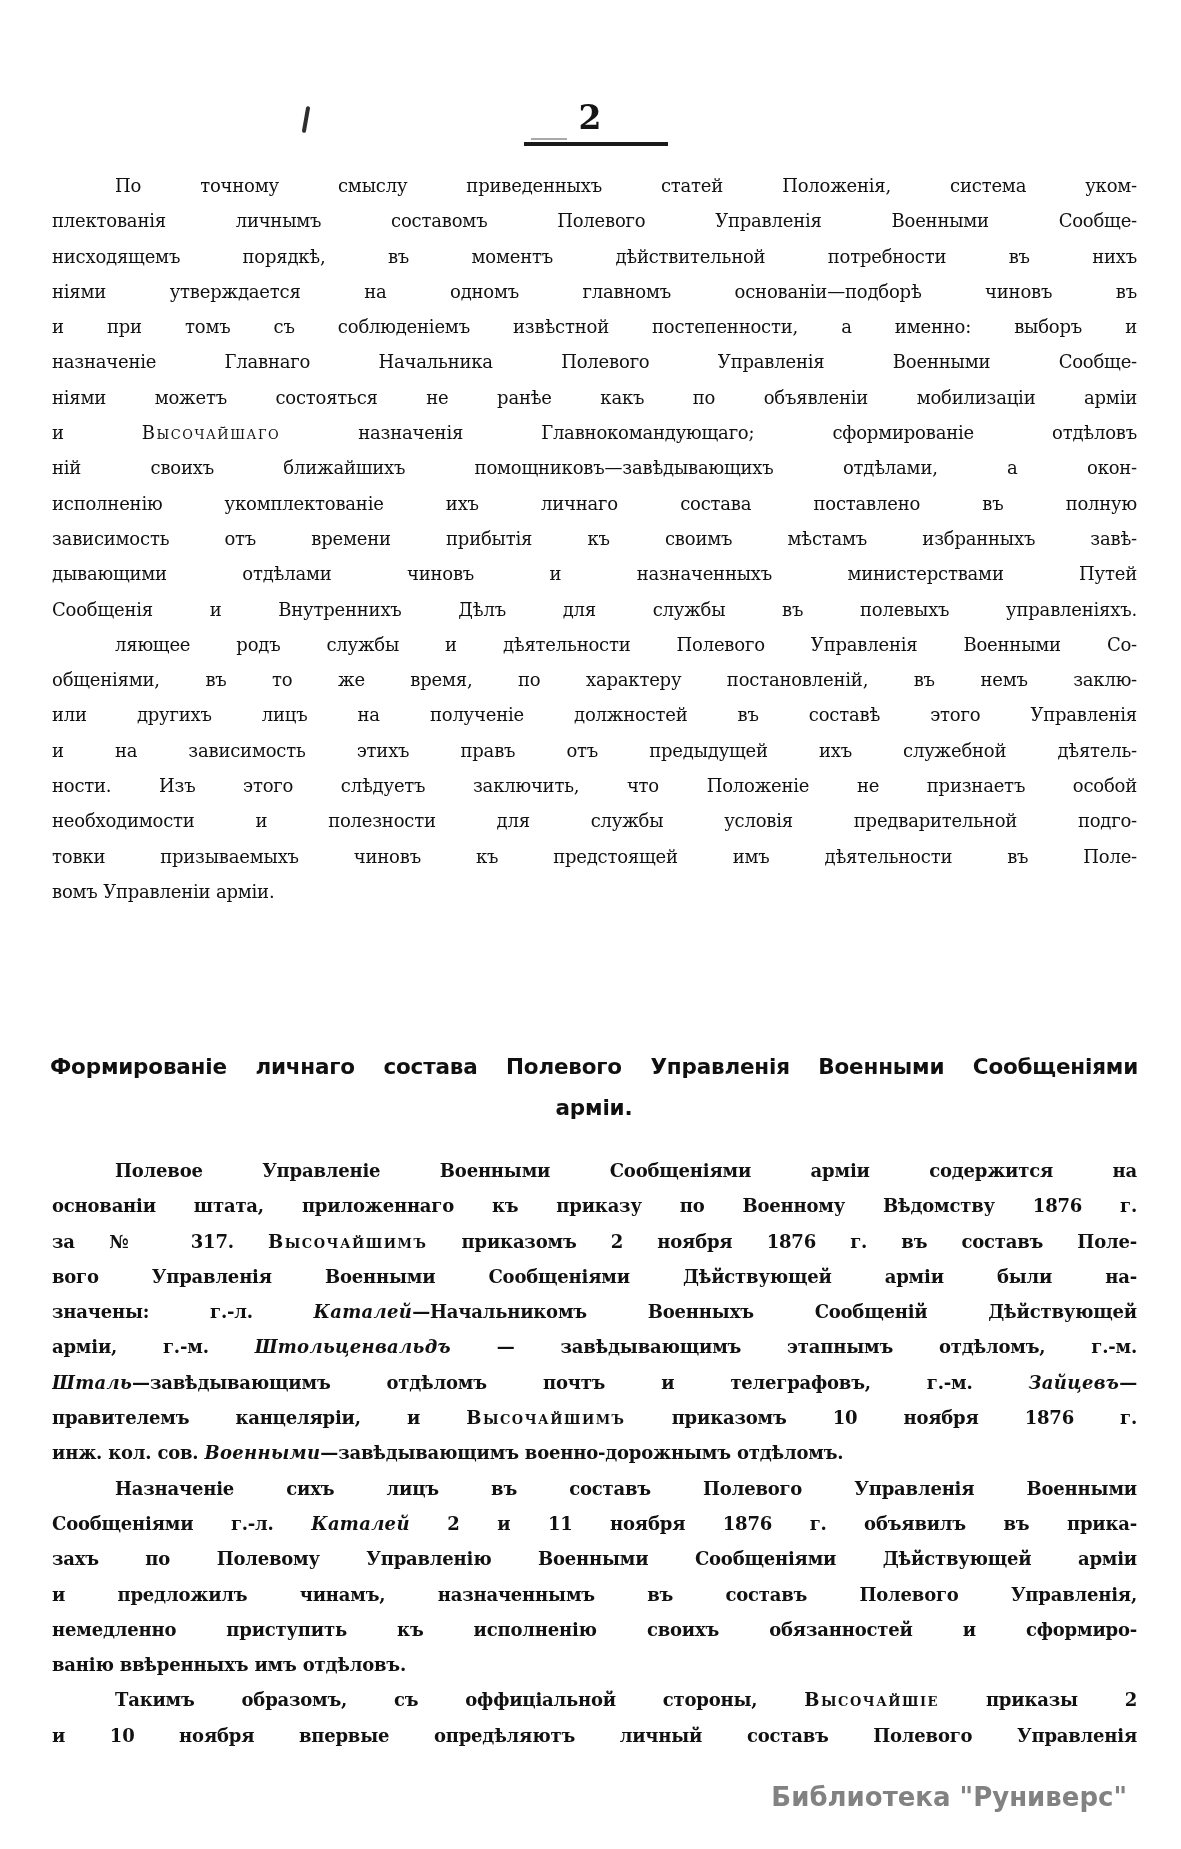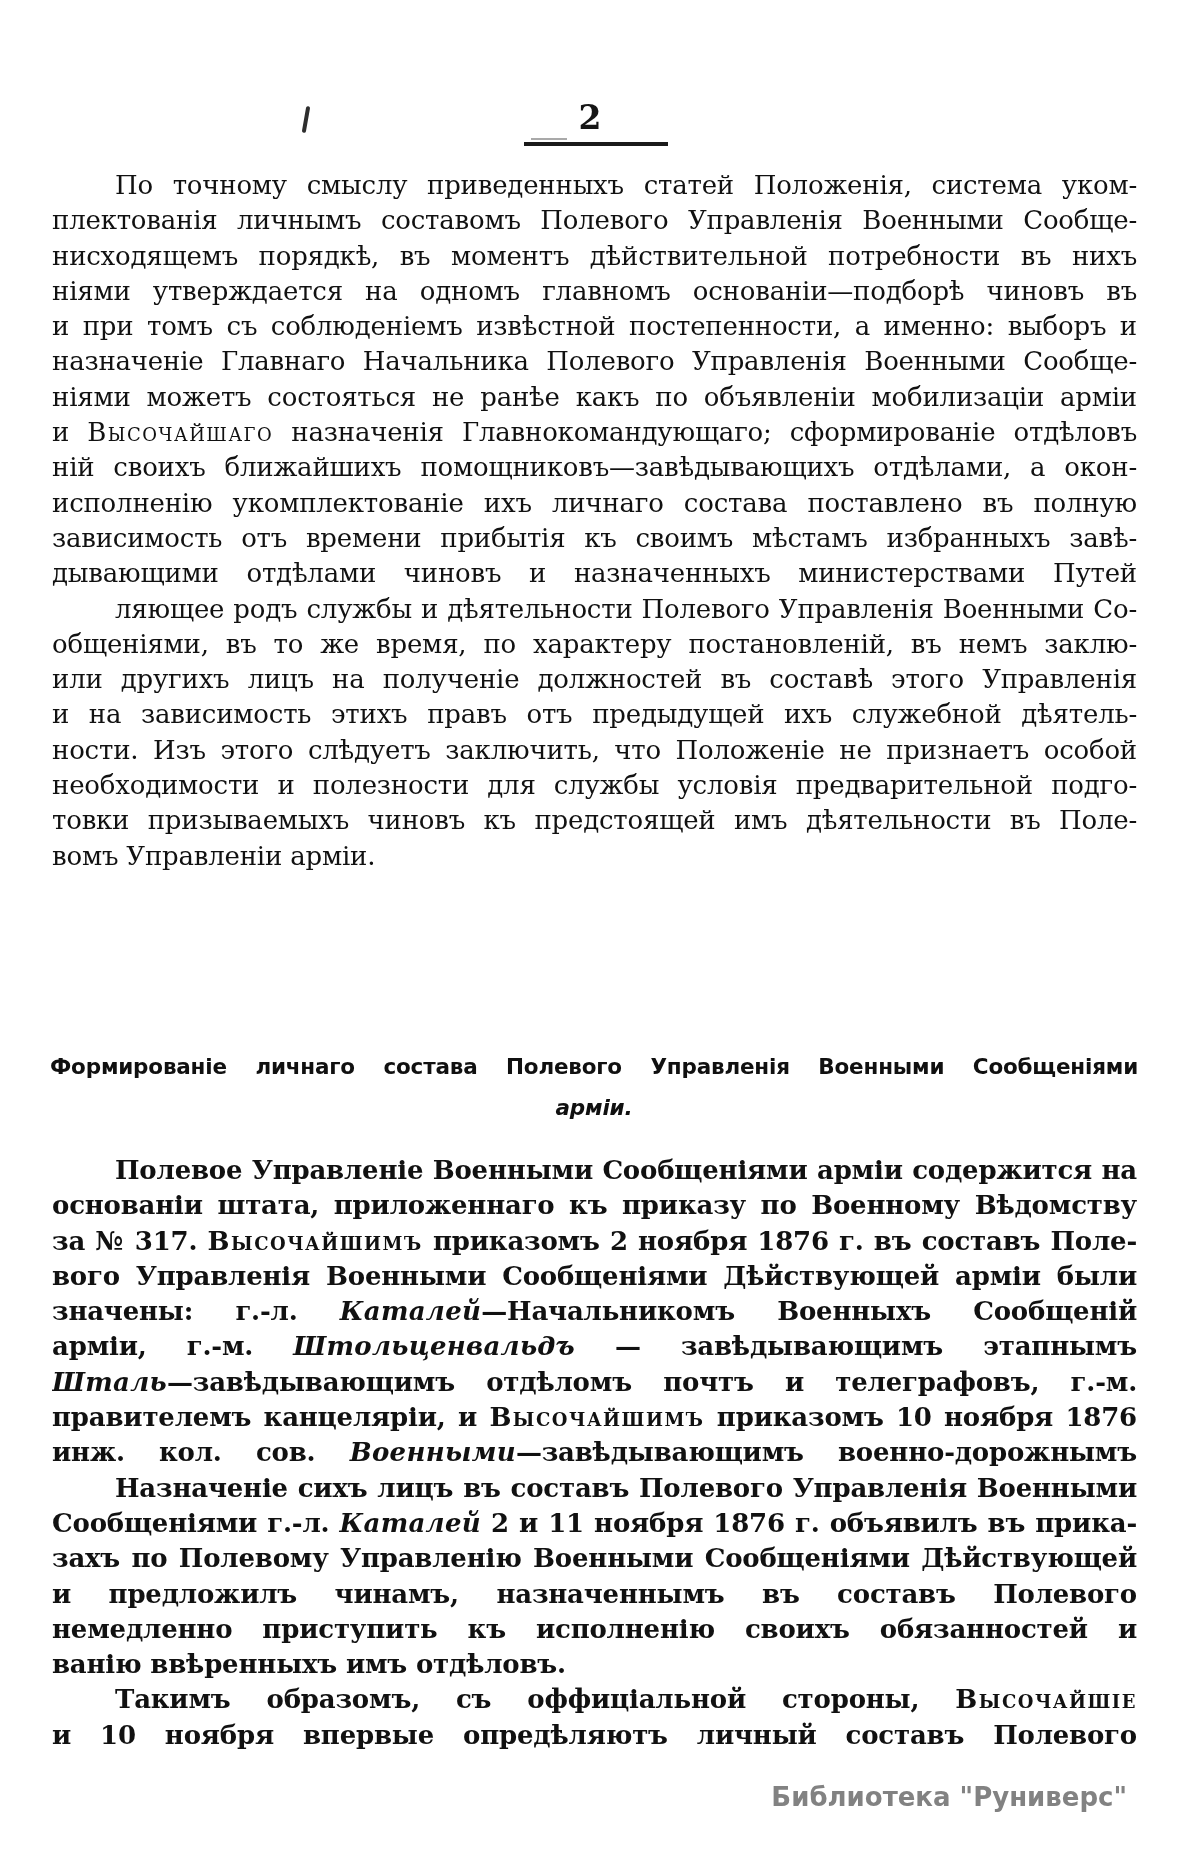--- a/index.html
+++ b/index.html
@@ -26,21 +26,21 @@
     position:absolute;top:138px;left:531px;width:36px;height:2px;
     background:#a9a9a9;
   }
   .stray-mark{
     position:absolute;top:106px;left:304px;width:4px;height:27px;
     background:#2e2e2e;border-radius:2px;
     transform:rotate(10deg);
   }
   .textcol{
     position:absolute;left:52px;width:1085px;
-    font-size:26px;line-height:35.3px;
+    font-size:18px;line-height:35.3px;
     letter-spacing:-0.2px;
   }
   .block-a{top:168px;}
   .block-b{top:1153px;font-weight:bold;}
   .line{
     text-align:justify;
     text-align-last:justify;
     white-space:normal;
     overflow:hidden;
     height:35.3px;
@@ -52,21 +52,21 @@
   i{letter-spacing:0.3px;}
   .heading{
     position:absolute;left:50px;width:1088px;top:1046px;
     font-family:"DejaVu Sans", sans-serif;
     font-weight:bold;
     font-size:21.5px;line-height:41px;
     color:#101010;
     letter-spacing:-0.2px;
   }
   .heading .line{height:41px;text-indent:0;text-align-last:justify;}
-  .heading .line:last-child{text-align-last:center;font-style:italic;}
+  .heading .line:last-child{text-align-last:center;}
   .footer{
     position:absolute;top:1782px;right:54px;
     font-family:"DejaVu Sans", sans-serif;
     font-size:26px;font-weight:bold;
     color:#828282;letter-spacing:0px;
   }
 </style>
 </head>
 <body>
 
@@ -85,20 +85,21 @@
         <div class="line">нисходящемъ порядкѣ, въ моментъ дѣйствительной потребности въ нихъ</div>
         <div class="line">ніями утверждается на одномъ главномъ основаніи—подборѣ чиновъ въ</div>
         <div class="line">и при томъ съ соблюденіемъ извѣстной постепенности, а именно: выборъ и</div>
         <div class="line">назначеніе Главнаго Начальника Полевого Управленія Военными Сообще-</div>
         <div class="line">ніями можетъ состояться не ранѣе какъ по объявленіи мобилизаціи арміи</div>
         <div class="line">и <span class="sc">Высочайшаго</span> назначенія Главнокомандующаго; сформированіе отдѣловъ</div>
         <div class="line">ній своихъ ближайшихъ помощниковъ—завѣдывающихъ отдѣлами, а окон-</div>
         <div class="line">исполненію укомплектованіе ихъ личнаго состава поставлено въ полную</div>
         <div class="line">зависимость отъ времени прибытія къ своимъ мѣстамъ избранныхъ завѣ-</div>
         <div class="line">дывающими отдѣлами чиновъ и назначенныхъ министерствами Путей</div>
+        <div class="line">Сообщенія и Внутреннихъ Дѣлъ для службы въ полевыхъ управленіяхъ.</div>
       </div>
     <div class="para">
         <div class="line">ляющее родъ службы и дѣятельности Полевого Управленія Военными Со-</div>
         <div class="line">общеніями, въ то же время, по характеру постановленій, въ немъ заклю-</div>
         <div class="line">или другихъ лицъ на полученіе должностей въ составѣ этого Управленія</div>
         <div class="line">и на зависимость этихъ правъ отъ предыдущей ихъ служебной дѣятель-</div>
         <div class="line">ности. Изъ этого слѣдуетъ заключить, что Положеніе не признаетъ особой</div>
         <div class="line">необходимости и полезности для службы условія предварительной подго-</div>
         <div class="line">товки призываемыхъ чиновъ къ предстоящей имъ дѣятельности въ Поле-</div>
         <div class="line">вомъ Управленіи арміи.</div>

